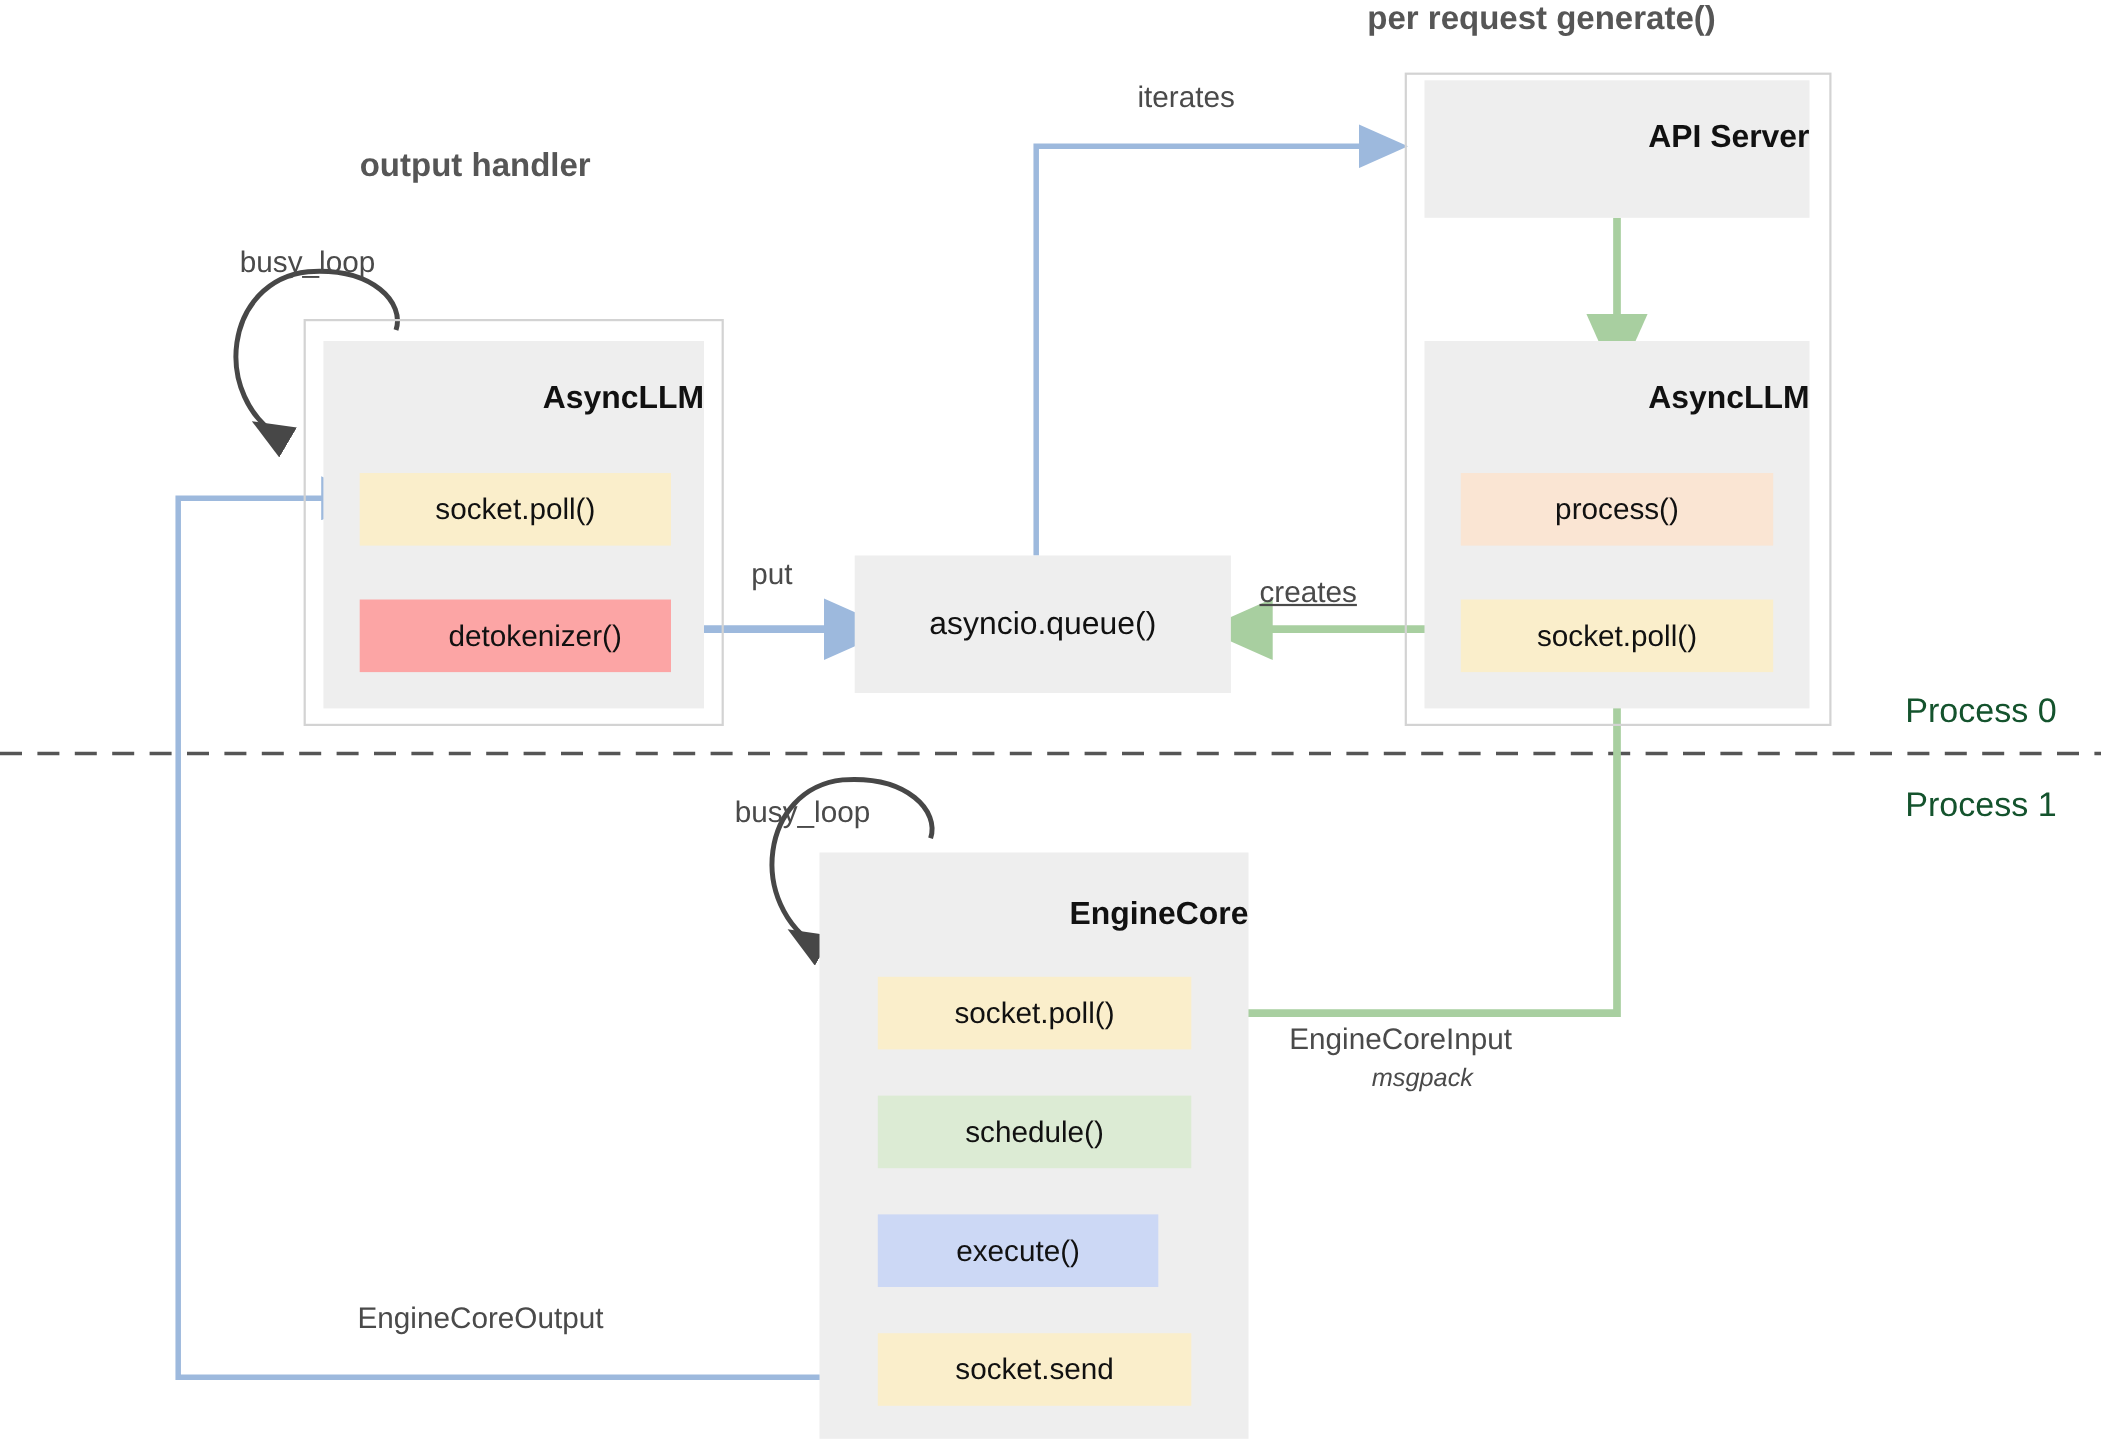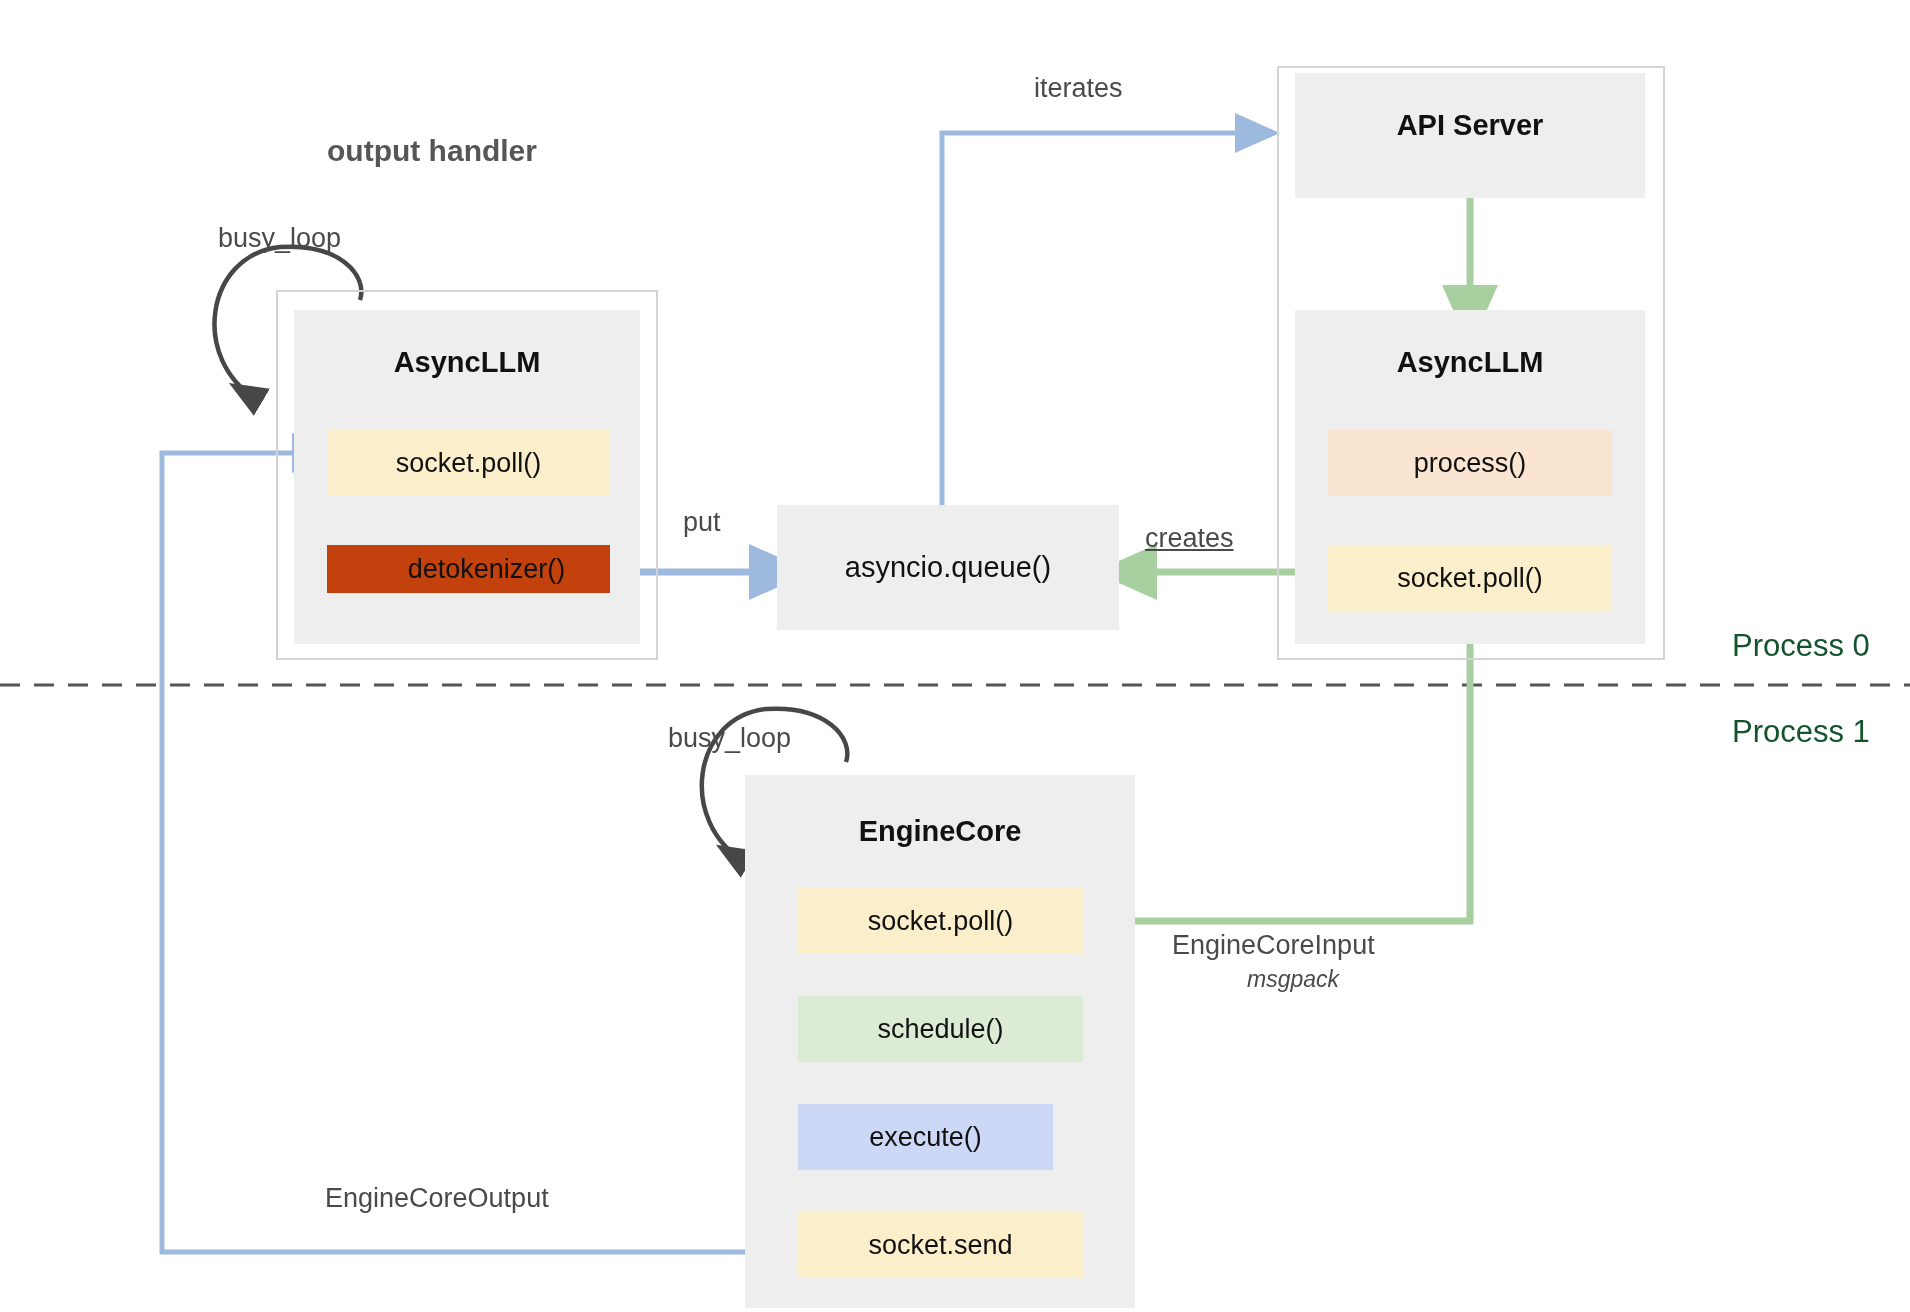--- a/index.html
+++ b/index.html
@@ -33,21 +33,21 @@
   }
   
   .comp{
     position:absolute;
     background:#eeeeee;
     box-sizing:border-box;
   }
   .comp-title{
     position:absolute;
     left:0;right:0;
-    text-align:center;
+    text-align:right;
     font-weight:bold;
     font-size:29px;
     color:#111;
     white-space:nowrap;
   }
   .sub{
     position:absolute;
     display:flex;
     align-items:center;
     justify-content:center;
@@ -124,29 +124,30 @@
 
     
     <path d="M 1470 600 L 1470 921 L 1108 921" fill="none" stroke="#a8cfa0" stroke-width="7" marker-end="url(#ah-green)"></path>
 
     
     <path d="M 760 1252 L 162 1252 L 162 453 L 297 453" fill="none" stroke="#9db9dd" stroke-width="5" marker-end="url(#ah-blue)"></path>
   </svg>
 
   <div class="group-title" style="left:327px; top:134px;">output handler</div>
 
+  <div class="group-title" style="left:1243px; top:0px;">per request generate()</div>
 
   <div class="group-frame" style="left:276px; top:290px; width:382px; height:370px;"></div>
 
   <div class="group-frame" style="left:1277px; top:66px; width:388px; height:594px;"></div>
 
   <div class="comp" style="left:294px; top:310px; width:346px; height:334px;">
     <div class="comp-title" style="top:36px;">AsyncLLM</div>
     <div class="sub" style="left:33px; top:120px; width:283px; height:66px; background:#faeecb;">socket.poll()</div>
-    <div class="sub" style="left:33px; top:235px; width:283px; height:48px; background:#c2410c;padding-left:36px;">detokenizer()</div>
+    <div class="sub" style="left:33px; top:235px; width:283px; height:66px; background:#fca5a5;padding-left:36px;">detokenizer()</div>
   </div>
 
   <div class="plainbox" style="left:766px; top:505px; width:342px; height:125px;">asyncio.queue()</div>
 
   <div class="comp" style="left:1295px; top:73px; width:350px; height:125px;">
     <div class="comp-title" style="top:36px;">API Server</div>
   </div>
 
   <div class="comp" style="left:1295px; top:310px; width:350px; height:334px;">
     <div class="comp-title" style="top:36px;">AsyncLLM</div>

